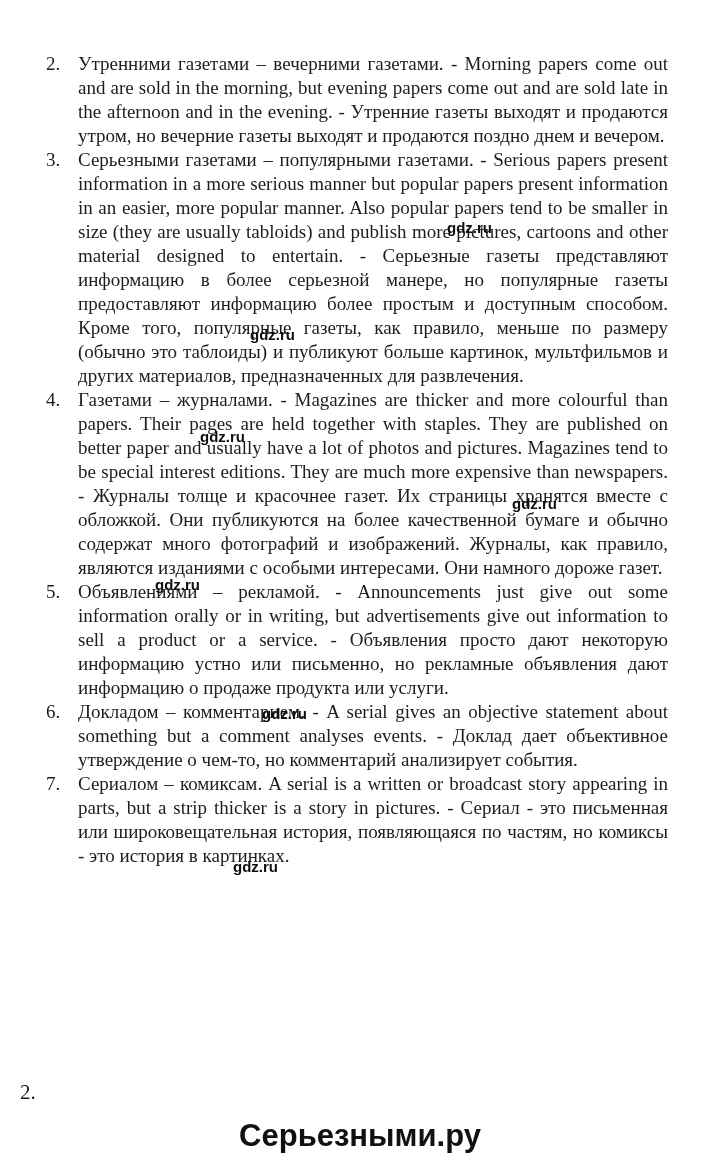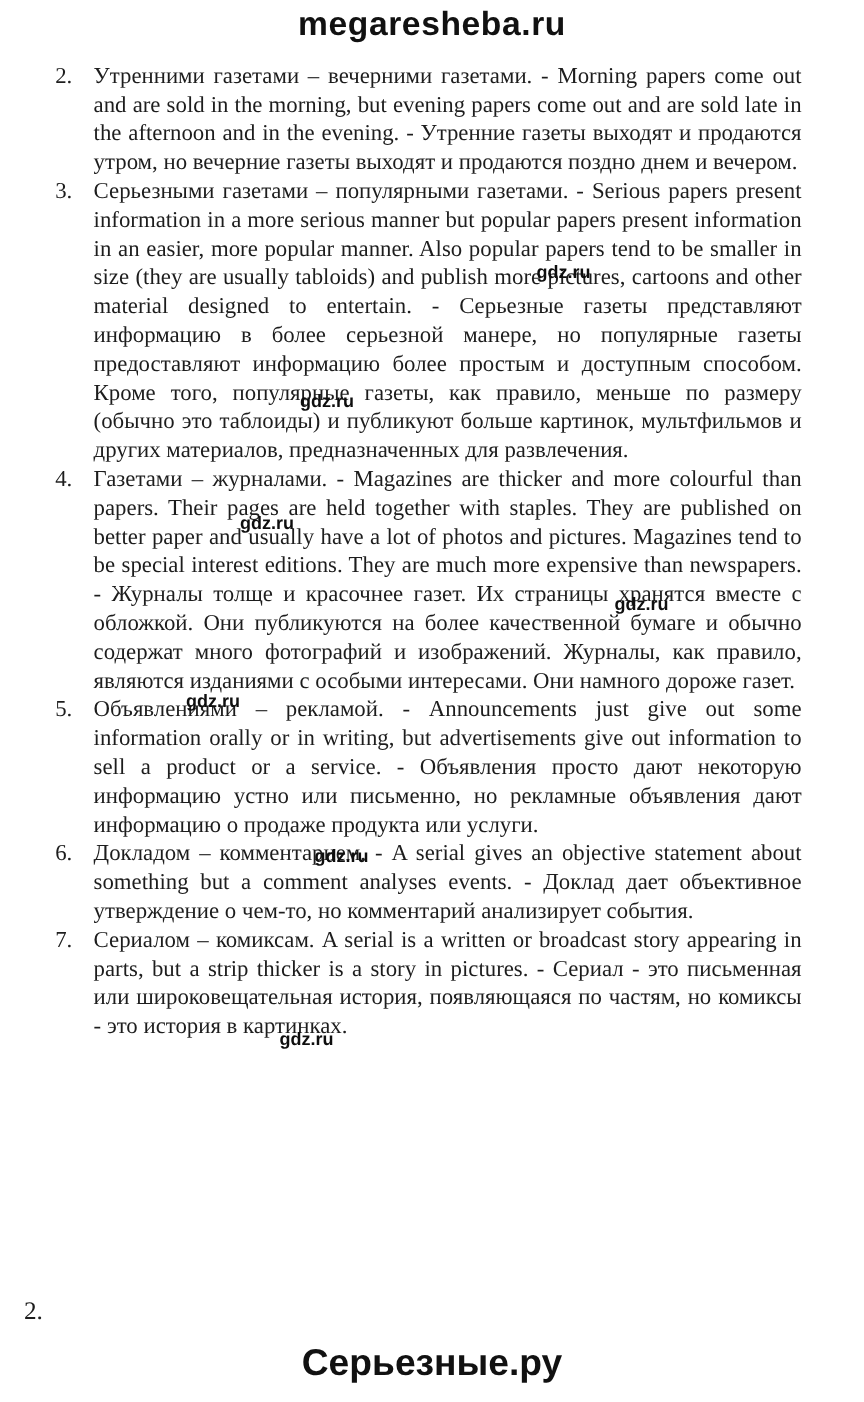--- a/index.html
+++ b/index.html
@@ -85,21 +85,20 @@
     font-weight: bold;
     font-size: 31px;
     color: #111111;
   }
 </style>
 </head>
 <body>
 
 <div class="page">
 
-  <div class="site-header">megaresheba.ru</div>
 
   <div class="content">
 
 
     <div class="item">
       <span class="item-number">2.</span>
       <span>Утренними газетами – вечерними газетами. - Morning papers come out and are sold in the morning, but evening papers come out and are sold late in the afternoon and in the evening. - Утренние газеты выходят и продаются утром, но вечерние газеты выходят и продаются поздно днем и вечером.</span>
     </div>
 
     <div class="item">
@@ -134,15 +133,15 @@
       <span class="watermark" style="left: 250px; top: 326px;">gdz.ru</span>
       <span class="watermark" style="left: 200px; top: 428px;">gdz.ru</span>
       <span class="watermark" style="left: 512px; top: 495px;">gdz.ru</span>
       <span class="watermark" style="left: 155px; top: 576px;">gdz.ru</span>
       <span class="watermark" style="left: 262px; top: 705px;">gdz.ru</span>
       <span class="watermark" style="left: 233px; top: 858px;">gdz.ru</span>
     </div>
 
   <div class="page-number">2.</div>
 
-  <div class="site-footer">Серьезные.ру</div>
+  <div class="site-footer">Серьезными.ру</div>
 
 </div>
 
 </body></html>

